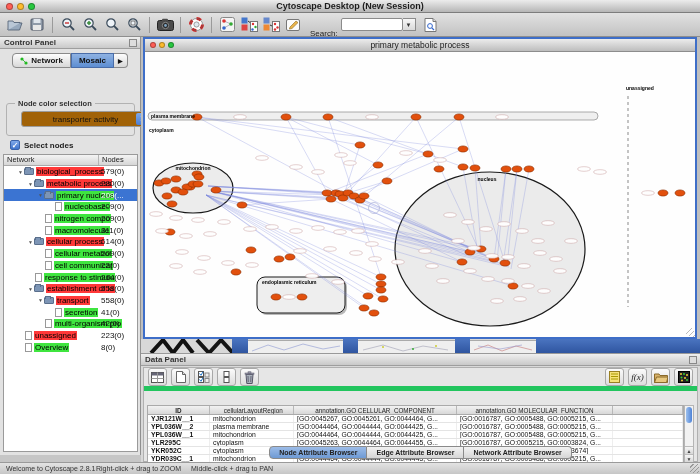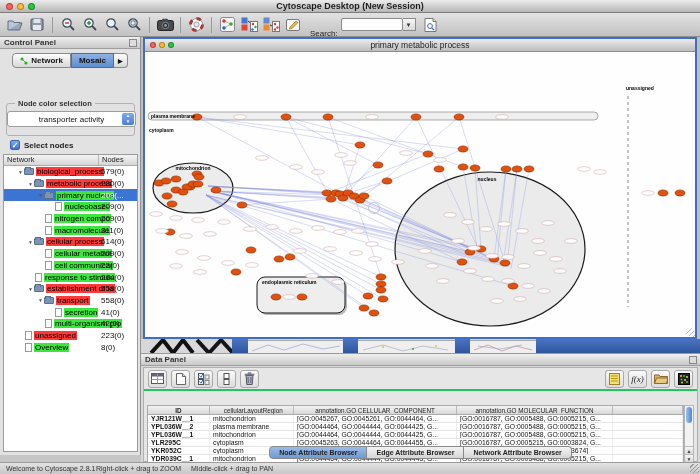--- a/index.html
+++ b/index.html
@@ -21,21 +21,21 @@
   .cpanel{position:absolute;left:0;top:37px;width:141px;height:418px;background:#e2e2e2;border-right:1px solid #909090}
   .phead{height:12px;background:linear-gradient(#efefef,#c9c9c9);border-bottom:1px solid #9e9e9e;font-size:8px;font-weight:bold;color:#333;line-height:12px;padding-left:4px;position:relative}
   .float-ico{position:absolute;right:3px;top:2px;width:8px;height:8px;border:1px solid #888;background:#ddd}
   .cp-tabs{display:flex;justify-content:center;align-items:center;margin-top:4px}
   .seg{height:15px;line-height:14px;font-size:8px;font-weight:bold;border:1px solid #8a8a8a;padding:0 7px;background:linear-gradient(#fdfdfd,#d8d8d8);display:flex;align-items:center;gap:3px}
   .seg.first{border-radius:4px 0 0 4px}
   .seg.sel{background:linear-gradient(#8fb2e2,#5d8ed2);border-color:#4a6da8}
   .seg.arrow{border-radius:0 4px 4px 0;border-left:none;padding:0 4px;font-size:6px}
   .gbox{position:absolute;left:6px;top:66px;width:129px;height:33px;border:1px solid #b2b2b2;border-radius:3px}
   .gbox-lbl{position:absolute;left:8px;top:-5px;background:#e2e2e2;padding:0 3px;font-size:7.5px;font-weight:bold;color:#333}
-  .combo{position:absolute;left:0;top:7px;width:129px;height:16px;background:#ffffff;border:1px solid #9c9c9c;border-radius:3px;font-size:8px;line-height:15px;text-align:center;color:#111}
+  .combo{position:absolute;left:14px;top:7px;width:129px;height:16px;background:#a16207;border:1px solid #9c9c9c;border-radius:3px;font-size:8px;line-height:15px;text-align:center;color:#111}
   .combo-step{position:absolute;right:1px;top:1px;width:12px;height:12px;background:linear-gradient(#7fa9ea,#4b7ed2);border-radius:2px;color:#fff;font-size:4.5px;line-height:6px;text-align:center}
   .chk-row{position:absolute;left:10px;top:103px;display:flex;align-items:center;gap:4px}
   .chk{width:10px;height:10px;background:linear-gradient(#7fa9ea,#3f74cc);border:1px solid #3a62a8;border-radius:2px;color:#fff;font-size:8px;line-height:10px;text-align:center;font-weight:bold}
   .chk-lbl{font-size:8px;font-weight:bold;color:#222}
   .netlist{position:absolute;left:3px;top:117px;width:135px;bottom:3px;background:#fff;border:1px solid #9a9a9a}
   .nl-head{height:11px;background:linear-gradient(#f4f4f4,#d6d6d6);border-bottom:1px solid #aaa;display:flex;font-size:7.5px;color:#222;line-height:10px}
   .nl-head .c1{width:95px;padding-left:3px;border-right:1px solid #b5b5b5}
   .nl-head .c2{padding-left:3px}
   .tree-row{position:relative;height:11.7px;display:flex;align-items:center;white-space:nowrap;overflow:hidden}
   .tree-row.selected{background:#3b74d2}
@@ -54,21 +54,21 @@
   .nw-title{height:13px;background:linear-gradient(#ececec,#bdbdbd);border-bottom:1px solid #8d8d8d;text-align:center;font-size:8.5px;color:#222;line-height:13px;position:relative}
   .nw-lights{position:absolute;left:5px;top:3px;display:flex;gap:3px}
   .nw-lights .light{width:6px;height:6px}
   .nw-canvas{position:relative;width:100%;height:285px;background:#fefefe}
   .behind-strip{position:absolute;left:0;top:302px;width:559px;height:14px;background:#d8d8d8;overflow:hidden}
   .bs-blue{position:absolute;top:0;height:14px;background:linear-gradient(#4a74c0,#2f55a0)}
   .bs-panel{position:absolute;top:1px;height:13px;background:#efefef;border-top:1px solid #aaa}
   
   .dpanel{position:absolute;left:141px;top:353px;width:559px;height:109px;background:#d9d9d9;border-top:1px solid #999}
   .dp-body{position:absolute;left:2px;top:13px;right:2px;bottom:0;background:#e6e6e6;border:1px solid #b0b0b0}
-  .dp-toolbar{height:23px;display:flex;align-items:center;padding:0 4px;gap:4px;border-bottom:2px solid #22c55e}
+  .dp-toolbar{height:23px;display:flex;align-items:center;padding:0 4px;gap:4px;border-bottom:5px solid #22c55e}
   .dbtn{width:19px;height:18px;border:1px solid #a8a8a8;border-radius:3px;background:linear-gradient(#fbfbfb,#dcdcdc);display:flex;align-items:center;justify-content:center}
   .dp-spacer{flex:1}
   .dtable{position:absolute;left:3px;top:37px;right:13px;height:58px;background:#fff;border:1px solid #aaa;overflow:hidden}
   .dt-head{display:flex;height:9px;background:linear-gradient(#f2f2f2,#d8d8d8);border-bottom:1px solid #aaa;font-size:6.3px;color:#222;text-align:center}
   .dt-head>div{border-right:1px solid #b8b8b8;overflow:hidden;line-height:9px}
   .dt-row{display:flex;height:8px;font-size:6.8px;line-height:8px;border-bottom:0.5px solid #e4e4e4}
   .dt-row>div{padding-left:3px;overflow:hidden;white-space:nowrap;border-right:0.5px solid #eee}
   .c-id{width:62px;font-weight:bold}
   .c-reg{width:84px}
   .c-cc{width:163px}

